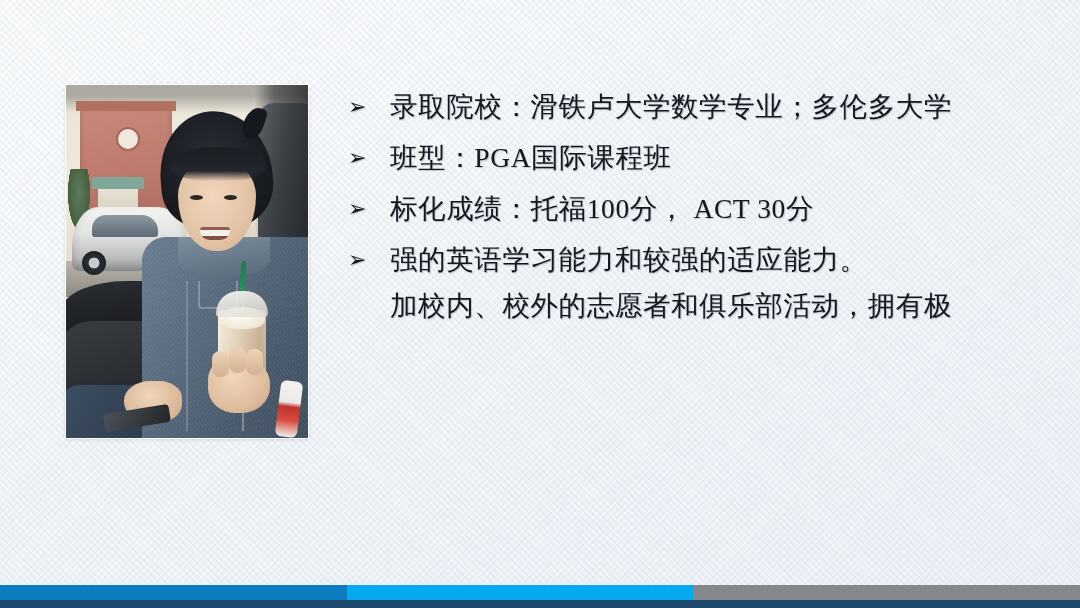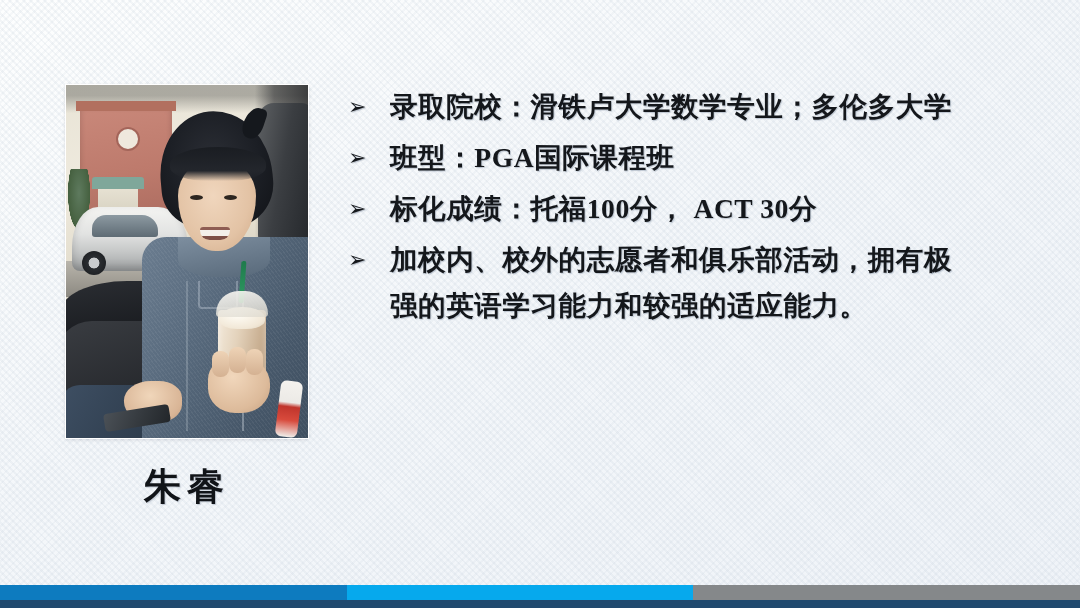--- a/index.html
+++ b/index.html
@@ -430,21 +430,21 @@
     line-height: 46px;
     color: #15181c;
     text-shadow: 1px 1px 1px rgba(140,152,168,0.55);
   }
   .bullet-body {
     flex: 1 1 auto;
   }
   .bullet-line {
     font-family: "Liberation Serif", serif;
     font-size: 27.5px;
-    font-weight: 700;
+    font-weight: 400;
     line-height: 46px;
     color: #14171b;
     letter-spacing: 0.6px;
     white-space: nowrap;
     text-shadow: 1px 1px 1px rgba(146,158,174,0.55);
   }
 
   
   #bottom-bar {
     position: absolute;
@@ -509,21 +509,20 @@
       <div class="hand-r"></div>
       <div class="finger f1"></div>
       <div class="finger f2"></div>
       <div class="finger f3"></div>
       <div class="band"></div>
       <div class="hand-l"></div>
       <div class="phone"></div>
     </div>
   </div>
 
-  <div id="student-name">朱睿</div>
 
   <div id="bullets">
 
     <div class="bullet-row">
       <div class="bullet-mark">➢</div>
       <div class="bullet-body">
         <div class="bullet-line">录取院校：滑铁卢大学数学专业；多伦多大学</div>
       </div>
     </div>
 
@@ -537,22 +536,22 @@
     <div class="bullet-row">
       <div class="bullet-mark">➢</div>
       <div class="bullet-body">
         <div class="bullet-line">标化成绩：托福100分， ACT 30分</div>
       </div>
     </div>
 
     <div class="bullet-row">
       <div class="bullet-mark">➢</div>
       <div class="bullet-body">
+        <div class="bullet-line">强的英语学习能力和较强的适应能力。</div>
         <div class="bullet-line">加校内、校外的志愿者和俱乐部活动，拥有极</div>
-        <div class="bullet-line">强的英语学习能力和较强的适应能力。</div>
       </div>
     </div>
 
   </div>
 
   <div id="bottom-bar">
     <div id="bar-top">
       <div id="bar-seg-1" style="background: rgb(13, 123, 191);"></div>
       <div id="bar-seg-2" style="background: rgb(6, 169, 237);"></div>
       <div id="bar-seg-3" style="background: rgb(133, 136, 138);"></div>

